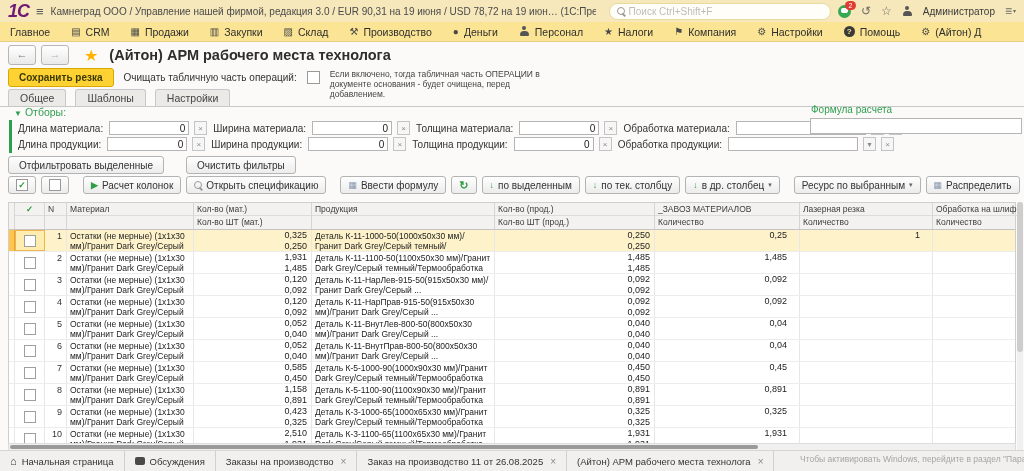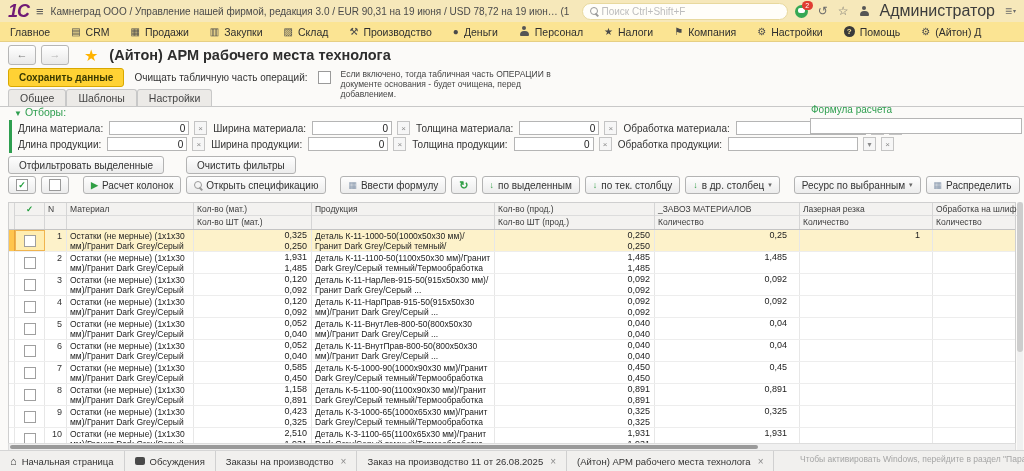--- a/index.html
+++ b/index.html
@@ -17,21 +17,21 @@
   .mag::after{content:"";position:absolute;width:4px;height:1.5px;background:#9a9a9a;transform:rotate(45deg);left:4px;top:6px}
   .right-icons{margin-left:auto;display:flex;align-items:center;gap:10px}
   .notif{width:13px;height:13px;background:#35a854;border-radius:50%;position:relative}
   .notif::before{content:"";position:absolute;left:3px;top:3px;width:7px;height:5px;background:#fff;border-radius:2px}
   .badge{position:absolute;top:-4px;right:-5px;background:#e03c31;color:#fff;font-size:7px;line-height:9px;
          min-width:9px;text-align:center;border-radius:5px;padding:0 1px}
   .tico{color:#6b6b6b;font-size:12px;line-height:12px}
   .person-ico{position:relative;width:11px;height:11px;display:inline-block}
   .person-ico::before{content:"";position:absolute;left:3.5px;top:0;width:4px;height:4px;border-radius:50%;background:#555}
   .person-ico::after{content:"";position:absolute;left:1px;top:5px;width:9px;height:5px;border-radius:4px 4px 1px 1px;background:#555}
-  .user-name{font-size:16px;color:#3c3c3c}
+  .user-name{font-size:10px;color:#3c3c3c}
   .svc{color:#6b6b6b;font-size:12px}
   .svc::after{content:"▾";font-size:6px;vertical-align:2px;margin-left:1px}
   
   .menubar{position:absolute;top:22px;left:0;right:0;height:20px;background:#fbe493;border-bottom:1px solid #e6cf84;
            display:flex;align-items:center;gap:21px;padding:0 10px;box-sizing:border-box;overflow:hidden;white-space:nowrap}
   .menu-item{display:inline-flex;align-items:center;gap:5px;font-size:10.5px;color:#2f2f2f;cursor:pointer;flex:none}
   .mi-icon{color:#4a4a4a;font-size:10px;line-height:10px}
   .mi-icon.round{background:#3a3a3a;color:#fbe493;border-radius:50%;width:11px;height:11px;line-height:11px;
                  text-align:center;font-size:8px;font-weight:bold}
   
@@ -44,21 +44,21 @@
   .page-title{font-size:14.5px;font-weight:bold;color:#2e2e2e}
   .cmdrow{position:absolute;top:26px;left:8px;display:flex;align-items:flex-start;gap:10px}
   .save-btn{background:#ffd234;border:1px solid #d9a800;border-radius:3px;font-weight:bold;font-size:10px;
             padding:3px 10px;color:#3a3a00;cursor:pointer}
   .clear-label{font-size:10px;margin-top:4px;color:#333}
   .cbx{width:11px;height:11px;border:1px solid #9a9a9a;background:#fff;margin-top:3px;flex:none}
   .hint{font-size:8.5px;color:#444;width:232px;line-height:10px;margin-top:1px}
   .tabsrow{position:absolute;top:47px;left:0;right:0;height:18px;border-bottom:1px solid #c8c8c8;
            display:flex;align-items:flex-end;padding-left:8px;box-sizing:border-box}
   .tab{font-size:10.5px;padding:2px 11px;border:1px solid #c8c8c8;border-bottom:none;background:#eceae7;
-       border-radius:3px 3px 0 0;margin-right:0;color:#444;cursor:pointer}
+       border-radius:3px 3px 0 0;margin-right:9px;color:#444;cursor:pointer}
   .tab.active{background:#fff;font-weight:bold;color:#222;position:relative;top:1px;padding-bottom:3px}
   
   .filters-title{position:absolute;top:64px;left:14px;color:#2e9e4f;font-size:10.5px;cursor:pointer}
   .filters-title .chev{font-size:8px;margin-right:3px}
   .greenbar{position:absolute;left:9px;top:78px;width:3px;height:33px;background:#2e9e4f}
   .frow{position:absolute;left:18px;display:flex;align-items:center;gap:6px;white-space:nowrap}
   .frow1{top:79px}.frow2{top:95px}
   .f-label{font-size:10px;color:#333}
   .f-input{height:14px;border:1px solid #b5b5b5;background:#fff;display:inline-flex;align-items:center;box-sizing:border-box}
   .f-input .f-val{flex:1;text-align:right;padding-right:3px;font-size:10px;color:#222}
@@ -204,21 +204,21 @@
 
 <div class="form">
   <div class="navrow">
     <span class="navbtn">←</span>
     <span class="navbtn fwd">→</span>
     <span class="bigstar">★</span>
     <span class="page-title">(Айтон) АРМ рабочего места технолога</span>
   </div>
 
   <div class="cmdrow">
-    <button class="save-btn">Сохранить данные</button>
+    <button class="save-btn">Сохранить резка</button>
     <span class="clear-label">Очищать табличную часть операций:</span>
     <span class="cbx"></span>
     <span class="hint">Если включено, тогда табличная часть ОПЕРАЦИИ в документе основания - будет очищена, перед добавлением.</span>
   </div>
 
   <div class="tabsrow">
     <span class="tab">Общее</span>
     <span class="tab">Шаблоны</span>
     <span class="tab">Настройки</span>
   </div>

